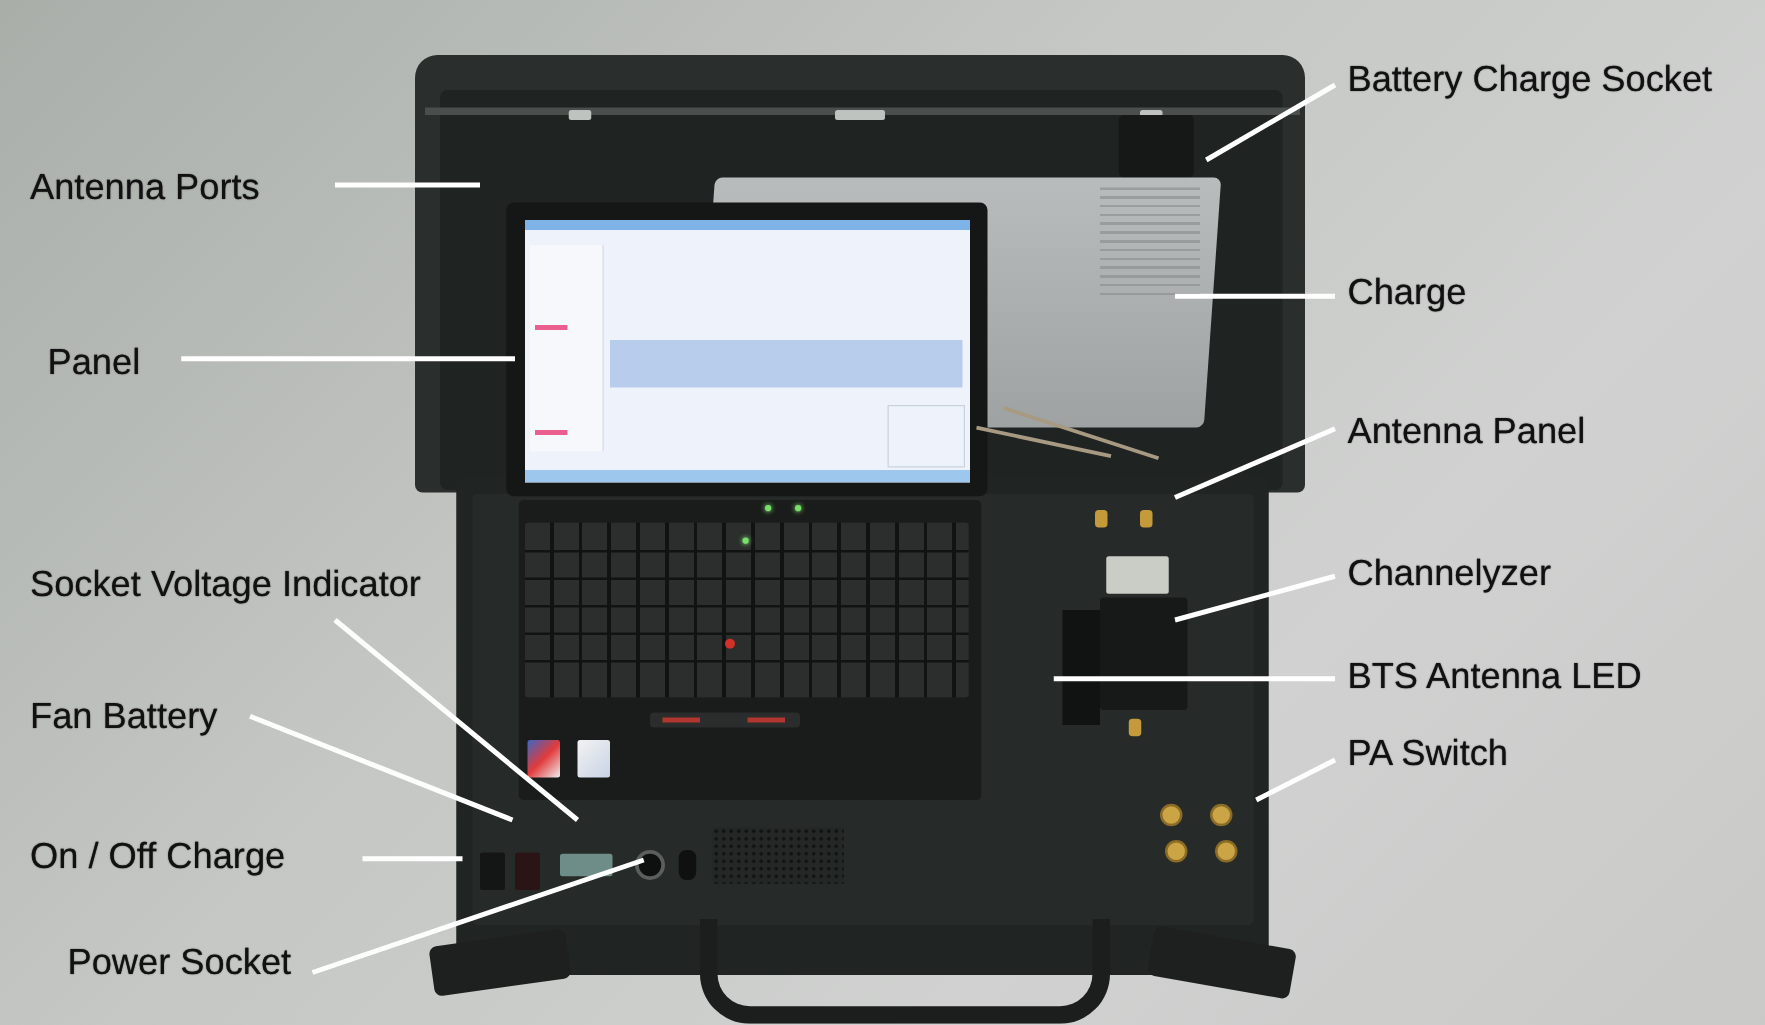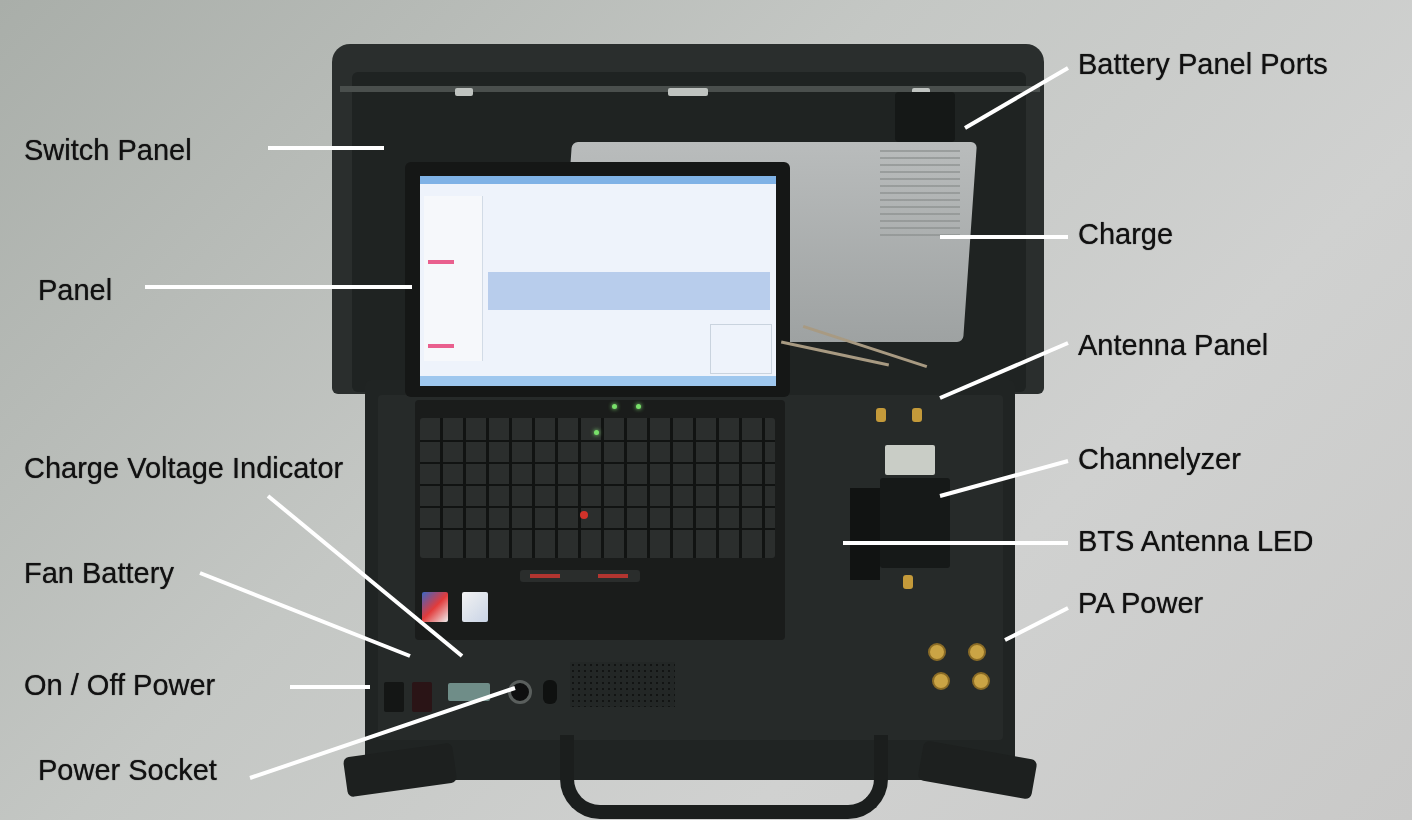--- a/index.html
+++ b/index.html
@@ -142,25 +142,25 @@
     <line x1="250" y1="778" x2="515" y2="688"></line>
     <line x1="1068" y1="68" x2="965" y2="128"></line>
     <line x1="1068" y1="237" x2="940" y2="237"></line>
     <line x1="1068" y1="343" x2="940" y2="398"></line>
     <line x1="1068" y1="461" x2="940" y2="496"></line>
     <line x1="1068" y1="543" x2="843" y2="543"></line>
     <line x1="1068" y1="608" x2="1005" y2="640"></line>
   </g>
 </svg>
 
-<div class="lbl" style="left:24px;top:136px">Switch Panel</div>
+<div class="lbl" style="left:24px;top:136px">Antenna Ports</div>
 <div class="lbl" style="left:38px;top:276px">Panel</div>
-<div class="lbl" style="left:24px;top:454px">Charge Voltage Indicator</div>
+<div class="lbl" style="left:24px;top:454px">Socket Voltage Indicator</div>
 <div class="lbl" style="left:24px;top:559px">Fan Battery</div>
-<div class="lbl" style="left:24px;top:671px">On / Off Power</div>
-<div class="lbl" style="left:38px;top:756px">Power Socket</div>
+<div class="lbl" style="left:24px;top:671px">On / Off Charge</div>
+<div class="lbl" style="left:54px;top:756px">Power Socket</div>
 
-<div class="lbl" style="left:1078px;top:50px">Battery Panel Ports</div>
+<div class="lbl" style="left:1078px;top:50px">Battery Charge Socket</div>
 <div class="lbl" style="left:1078px;top:220px">Charge</div>
 <div class="lbl" style="left:1078px;top:331px">Antenna Panel</div>
 <div class="lbl" style="left:1078px;top:445px">Channelyzer</div>
 <div class="lbl" style="left:1078px;top:527px">BTS Antenna LED</div>
-<div class="lbl" style="left:1078px;top:589px">PA Power</div>
+<div class="lbl" style="left:1078px;top:589px">PA Switch</div>
 
 </body></html>

